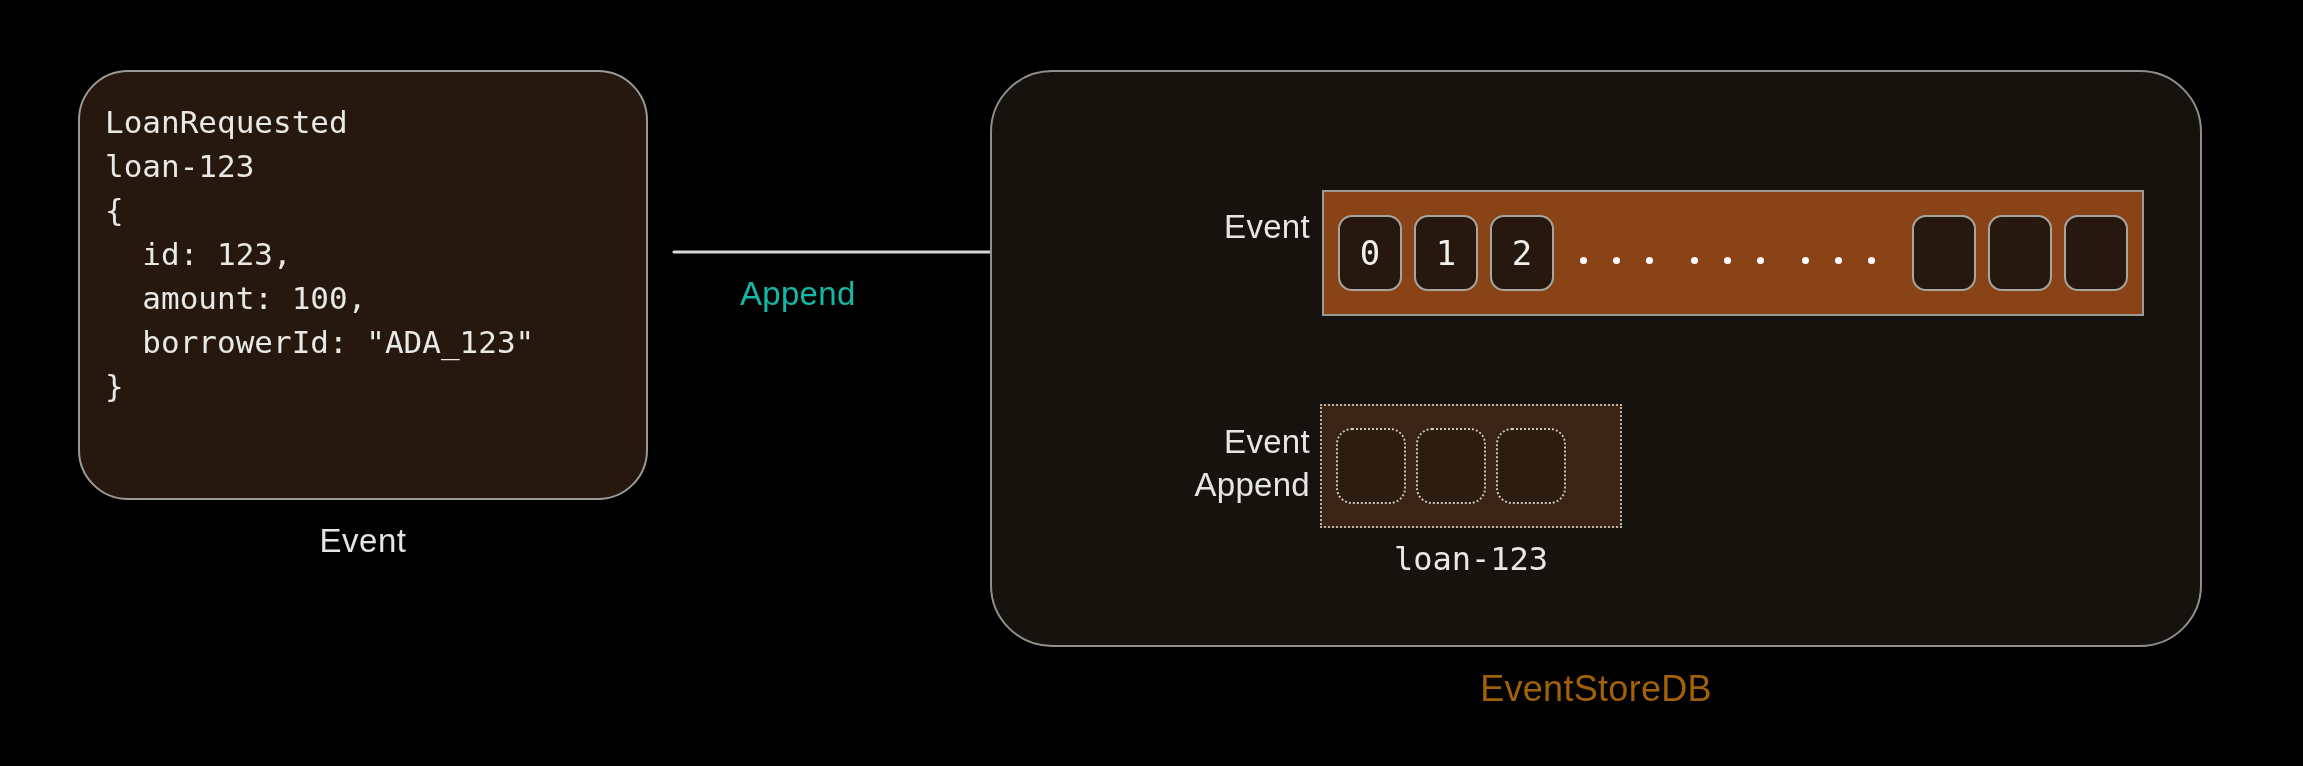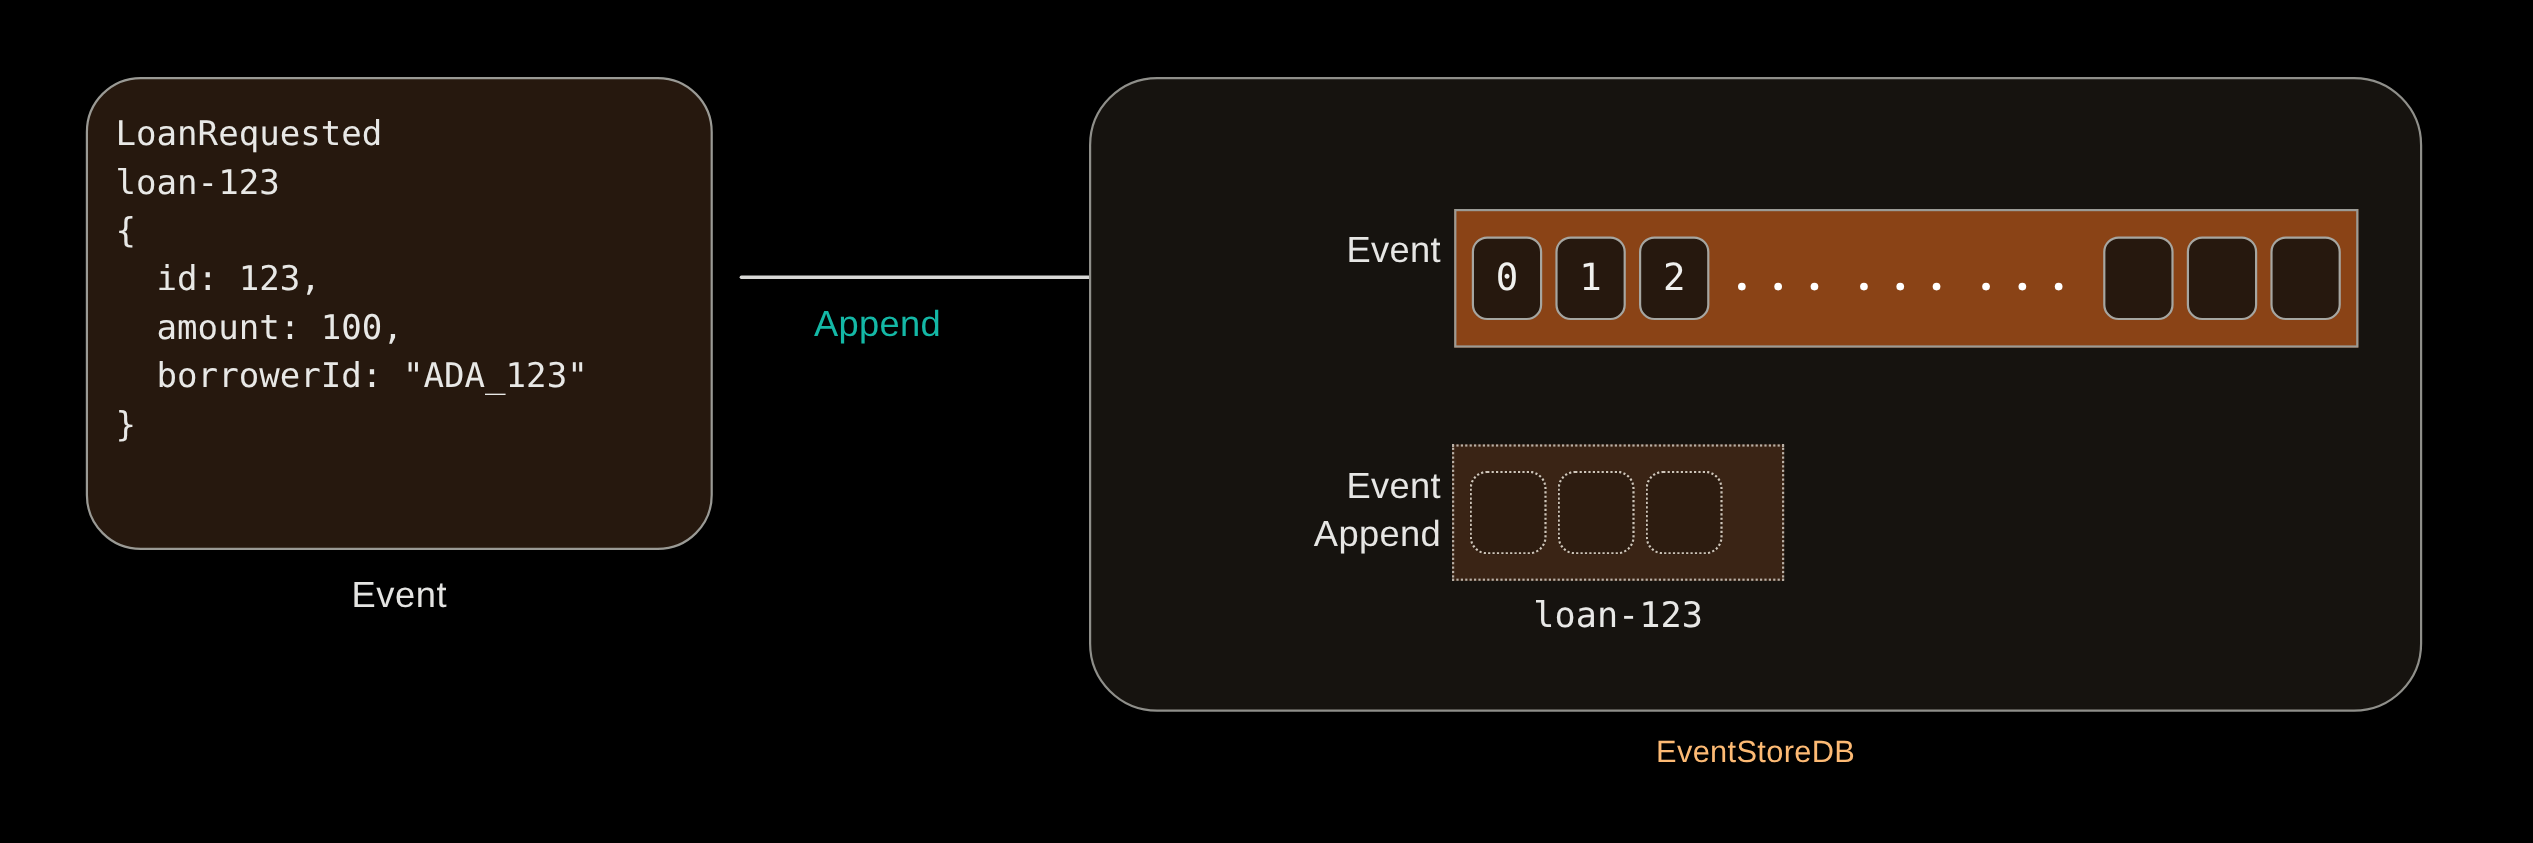--- a/index.html
+++ b/index.html
@@ -65,22 +65,22 @@
     border: 2px solid #8f8f8a;
     border-radius: 62px;
     box-sizing: border-box;
   }
   #esdb-caption {
     position: absolute;
     left: 990px;
     top: 668px;
     width: 1212px;
     text-align: center;
-    font-size: 28px;
-    color: #fdba74;
+    font-size: 36px;
+    color: #a16207;
     letter-spacing: 0.3px;
   }
 
   
   #append-arrow-svg {
     position: absolute;
     left: 660px;
     top: 220px;
     width: 520px;
     height: 160px;

